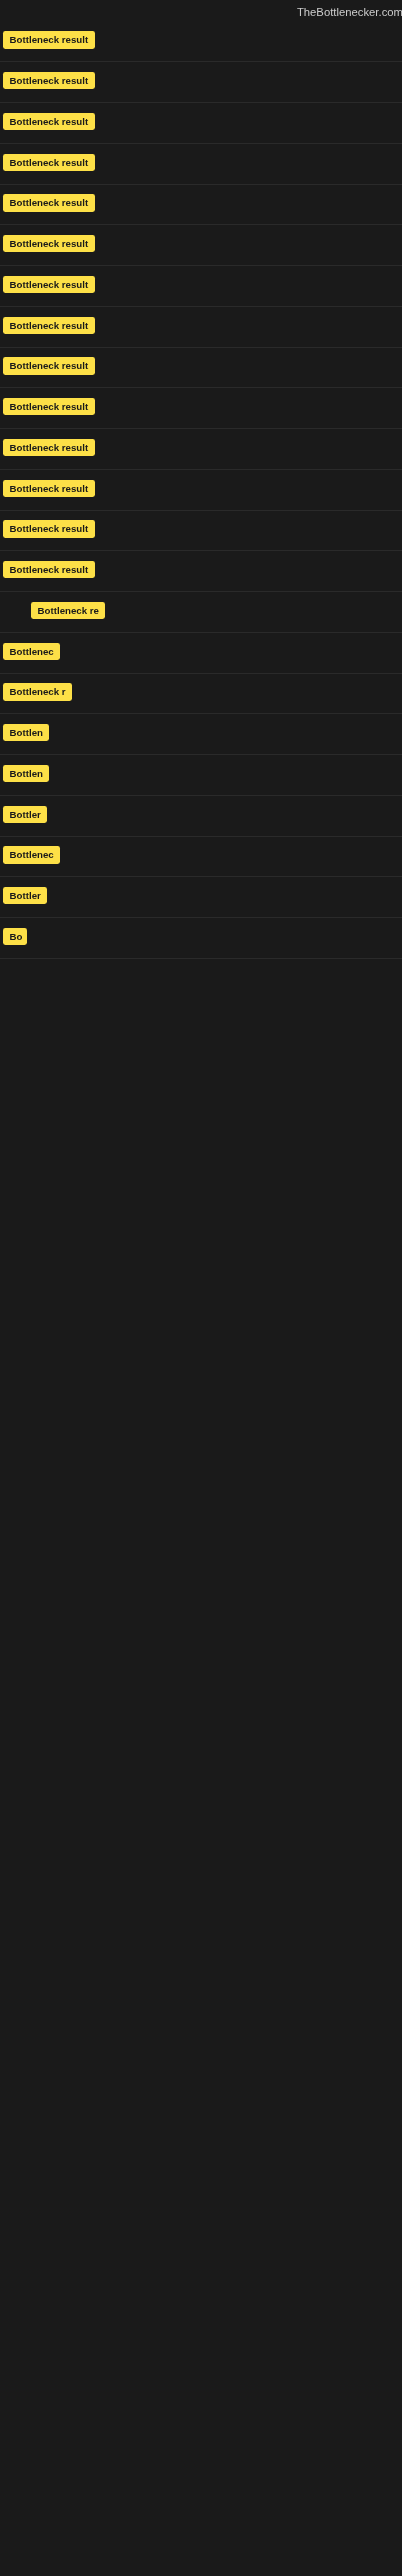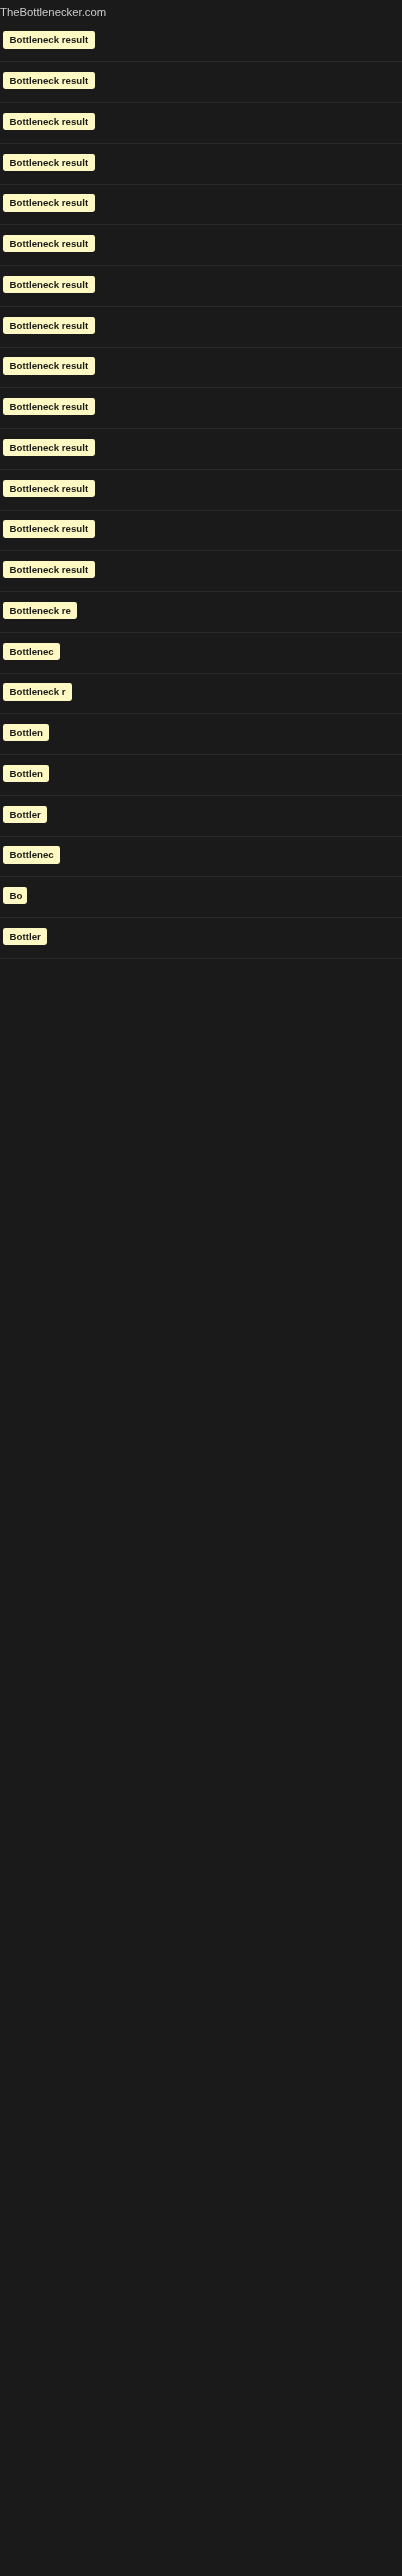--- a/index.html
+++ b/index.html
@@ -8,29 +8,29 @@
       box-sizing: border-box;
     }
     body {
       width: 403px;
       min-height: 2576px;
       background-color: #1a1a1a;
       font-family: Arial, sans-serif;
       position: relative;
     }
     .site-title {
-      text-align: left;
+      text-align: right;
       color: #cccccc;
       font-size: 11.3px;
       padding: 6.4px 0 3.2px 0;
       font-weight: normal;
     }
     .bottleneck-badge {
       display: inline-block;
-      background-color: #fef9c3;
+      background-color: #fde047;
       color: #1a1a1a;
       font-size: 9.7px;
       font-weight: bold;
       padding: 3.2px 6.4px;
       border-radius: 2.4px;
       white-space: nowrap;
       overflow: hidden;
     }
     .result-row {
       margin: 0 0 0 0;
@@ -51,24 +51,24 @@
     <div class="result-row"><span class="bottleneck-badge" style="max-width: 105px;">Bottleneck result</span></div>
     <div class="result-row"><span class="bottleneck-badge" style="max-width: 105px;">Bottleneck result</span></div>
     <div class="result-row"><span class="bottleneck-badge" style="max-width: 105px;">Bottleneck result</span></div>
     <div class="result-row"><span class="bottleneck-badge" style="max-width: 105px;">Bottleneck result</span></div>
     <div class="result-row"><span class="bottleneck-badge" style="max-width: 105px;">Bottleneck result</span></div>
     <div class="result-row"><span class="bottleneck-badge" style="max-width: 105px;">Bottleneck result</span></div>
     <div class="result-row"><span class="bottleneck-badge" style="max-width: 105px;">Bottleneck result</span></div>
     <div class="result-row"><span class="bottleneck-badge" style="max-width: 105px;">Bottleneck result</span></div>
     <div class="result-row"><span class="bottleneck-badge" style="max-width: 105px;">Bottleneck result</span></div>
     <div class="result-row"><span class="bottleneck-badge" style="max-width: 105px;">Bottleneck result</span></div>
-    <div class="result-row"><span class="bottleneck-badge" style="max-width: 85px;">Bottleneck re</span></div>
+    <div class="result-row"><span class="bottleneck-badge" style="max-width: 85px; margin-left: 28px;">Bottleneck re</span></div>
     <div class="result-row"><span class="bottleneck-badge" style="max-width: 64px;">Bottlenec</span></div>
     <div class="result-row"><span class="bottleneck-badge" style="max-width: 74px;">Bottleneck r</span></div>
     <div class="result-row"><span class="bottleneck-badge" style="max-width: 55px;">Bottlen</span></div>
     <div class="result-row"><span class="bottleneck-badge" style="max-width: 55px;">Bottlen</span></div>
     <div class="result-row"><span class="bottleneck-badge" style="max-width: 47px;">Bottler</span></div>
     <div class="result-row"><span class="bottleneck-badge" style="max-width: 63px;">Bottlenec</span></div>
+    <div class="result-row"><span class="bottleneck-badge" style="max-width: 48px;">Bottler</span></div>
     <div class="result-row"><span class="bottleneck-badge" style="max-width: 24px;">Bo</span></div>
-    <div class="result-row"><span class="bottleneck-badge" style="max-width: 48px;">Bottler</span></div>
     <div style="height: 1127px;"></div>
   </div>
 
 
 </body></html>

